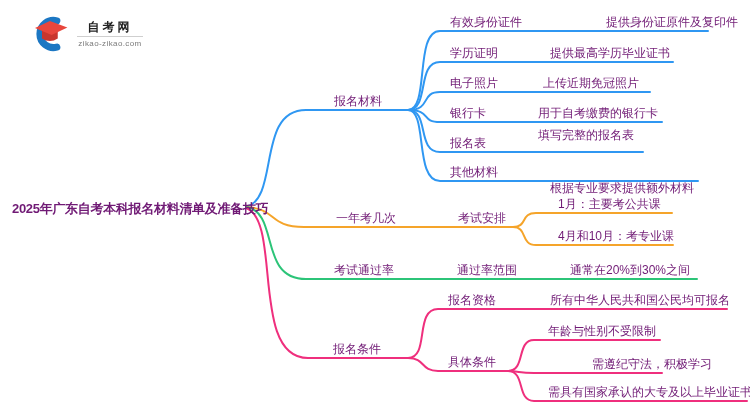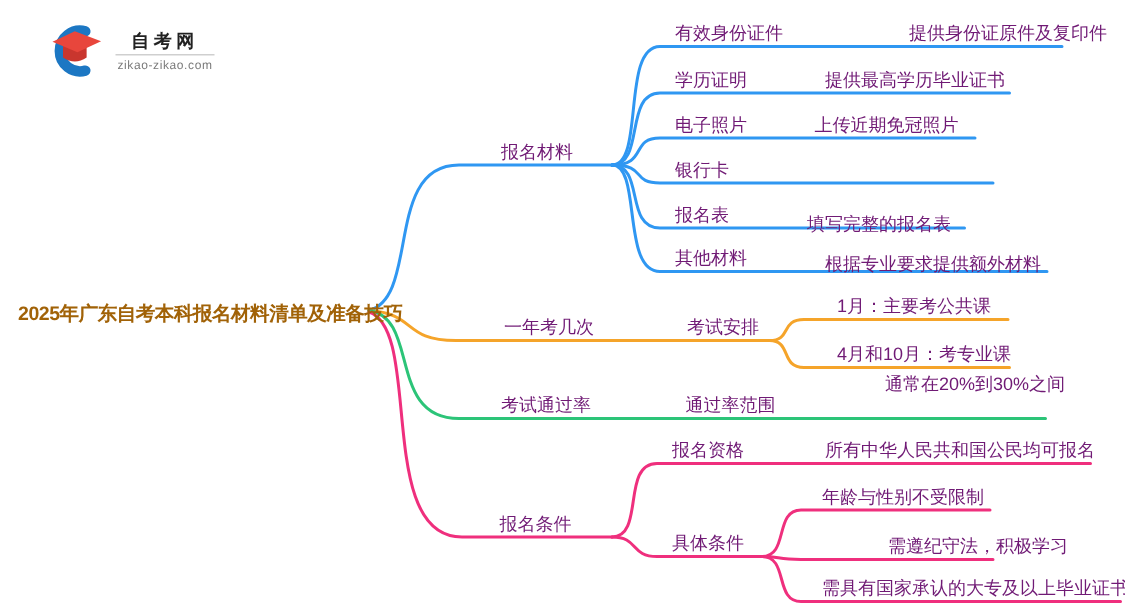--- a/index.html
+++ b/index.html
@@ -8,21 +8,21 @@
     font-family:"Liberation Sans","DejaVu Sans",sans-serif;
   }
   .wires{position:absolute;left:0;top:0;width:750px;height:410px;}
   .wires path{fill:none;stroke-width:2;stroke-linecap:round;stroke-linejoin:round;}
   .node{
     position:absolute;font-size:12px;line-height:16px;color:#701a75;
     white-space:nowrap;letter-spacing:0px;
   }
   .root-title{
     position:absolute;left:12px;top:200px;font-size:13px;line-height:18px;
-    font-weight:bold;color:#a16207;white-space:nowrap;letter-spacing:-0.3px;
+    font-weight:bold;color:#701a75;white-space:nowrap;letter-spacing:-0.3px;
   }
   .logo{position:absolute;left:28px;top:14px;display:flex;align-items:center;gap:7px;}
   .logo-text{display:flex;flex-direction:column;align-items:center;}
   .brand-name{font-size:12px;font-weight:bold;color:#222;letter-spacing:3px;line-height:14px;}
   .brand-divider{width:66px;height:1px;background:#cfcfcf;margin:2px 0;}
   .brand-domain{font-size:8px;color:#7a7a7a;letter-spacing:0.4px;line-height:9px;}
 </style>
 </head>
 <body>
 
@@ -68,33 +68,34 @@
   <div class="root-title">2025年广东自考本科报名材料清单及准备技巧</div>
 
   <div class="node" style="left:334px;top:93px;">报名材料</div>
   <div class="node" style="left:450px;top:14px;">有效身份证件</div>
   <div class="node" style="left:573px;top:14px;margin-left:33px;">提供身份证原件及复印件</div>
   <div class="node" style="left:450px;top:45px;">学历证明</div>
   <div class="node" style="left:550px;top:45px;">提供最高学历毕业证书</div>
   <div class="node" style="left:450px;top:75px;">电子照片</div>
   <div class="node" style="left:543px;top:75px;">上传近期免冠照片</div>
   <div class="node" style="left:450px;top:105px;">银行卡</div>
+  <div class="node" style="left:538px;top:105px;">用于自考缴费的银行卡</div>
   <div class="node" style="left:450px;top:135px;">报名表</div>
-  <div class="node" style="left:538px;top:141px;">填写完整的报名表</div>
+  <div class="node" style="left:538px;top:127px;">填写完整的报名表</div>
   <div class="node" style="left:450px;top:164px;">其他材料</div>
-  <div class="node" style="left:550px;top:168px;">根据专业要求提供额外材料</div>
+  <div class="node" style="left:550px;top:180px;">根据专业要求提供额外材料</div>
 
   <div class="node" style="left:336px;top:210px;">一年考几次</div>
   <div class="node" style="left:458px;top:210px;">考试安排</div>
   <div class="node" style="left:558px;top:196px;">1月：主要考公共课</div>
   <div class="node" style="left:558px;top:228px;">4月和10月：考专业课</div>
 
   <div class="node" style="left:334px;top:262px;">考试通过率</div>
   <div class="node" style="left:457px;top:262px;">通过率范围</div>
-  <div class="node" style="left:570px;top:248px;margin-left:20px;">通常在20%到30%之间</div>
+  <div class="node" style="left:570px;top:262px;">通常在20%到30%之间</div>
 
   <div class="node" style="left:333px;top:341px;">报名条件</div>
   <div class="node" style="left:448px;top:292px;">报名资格</div>
   <div class="node" style="left:550px;top:292px;">所有中华人民共和国公民均可报名</div>
   <div class="node" style="left:448px;top:354px;">具体条件</div>
   <div class="node" style="left:548px;top:323px;">年龄与性别不受限制</div>
   <div class="node" style="left:548px;top:356px;margin-left:44px;">需遵纪守法，积极学习</div>
   <div class="node" style="left:548px;top:384px;">需具有国家承认的大专及以上毕业证书</div>
 
 </div>

